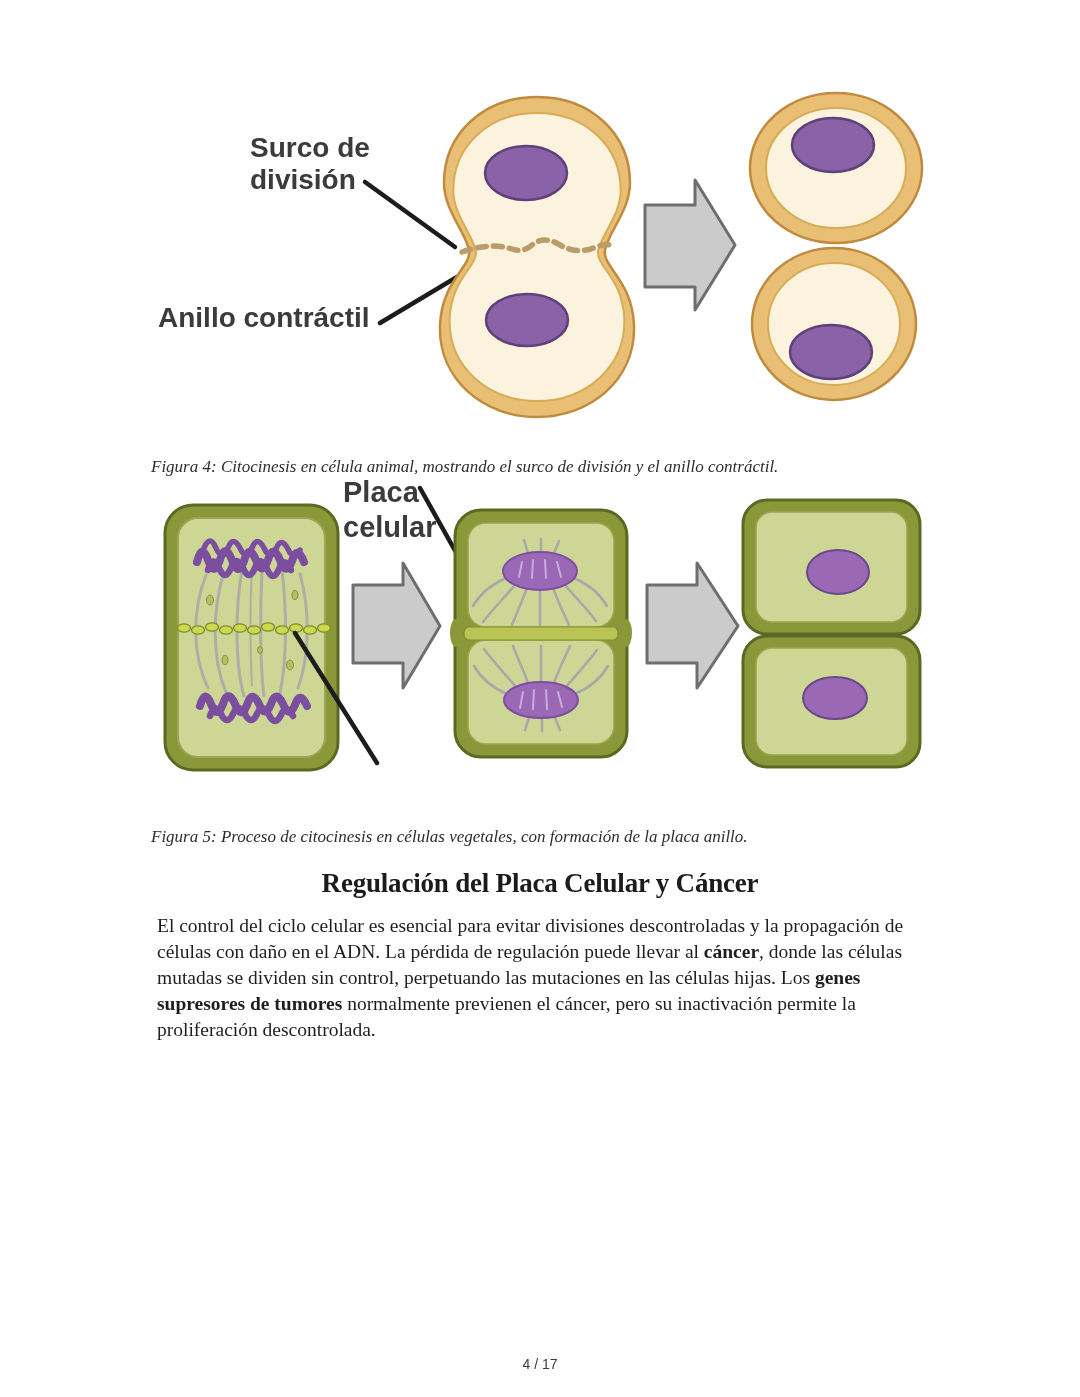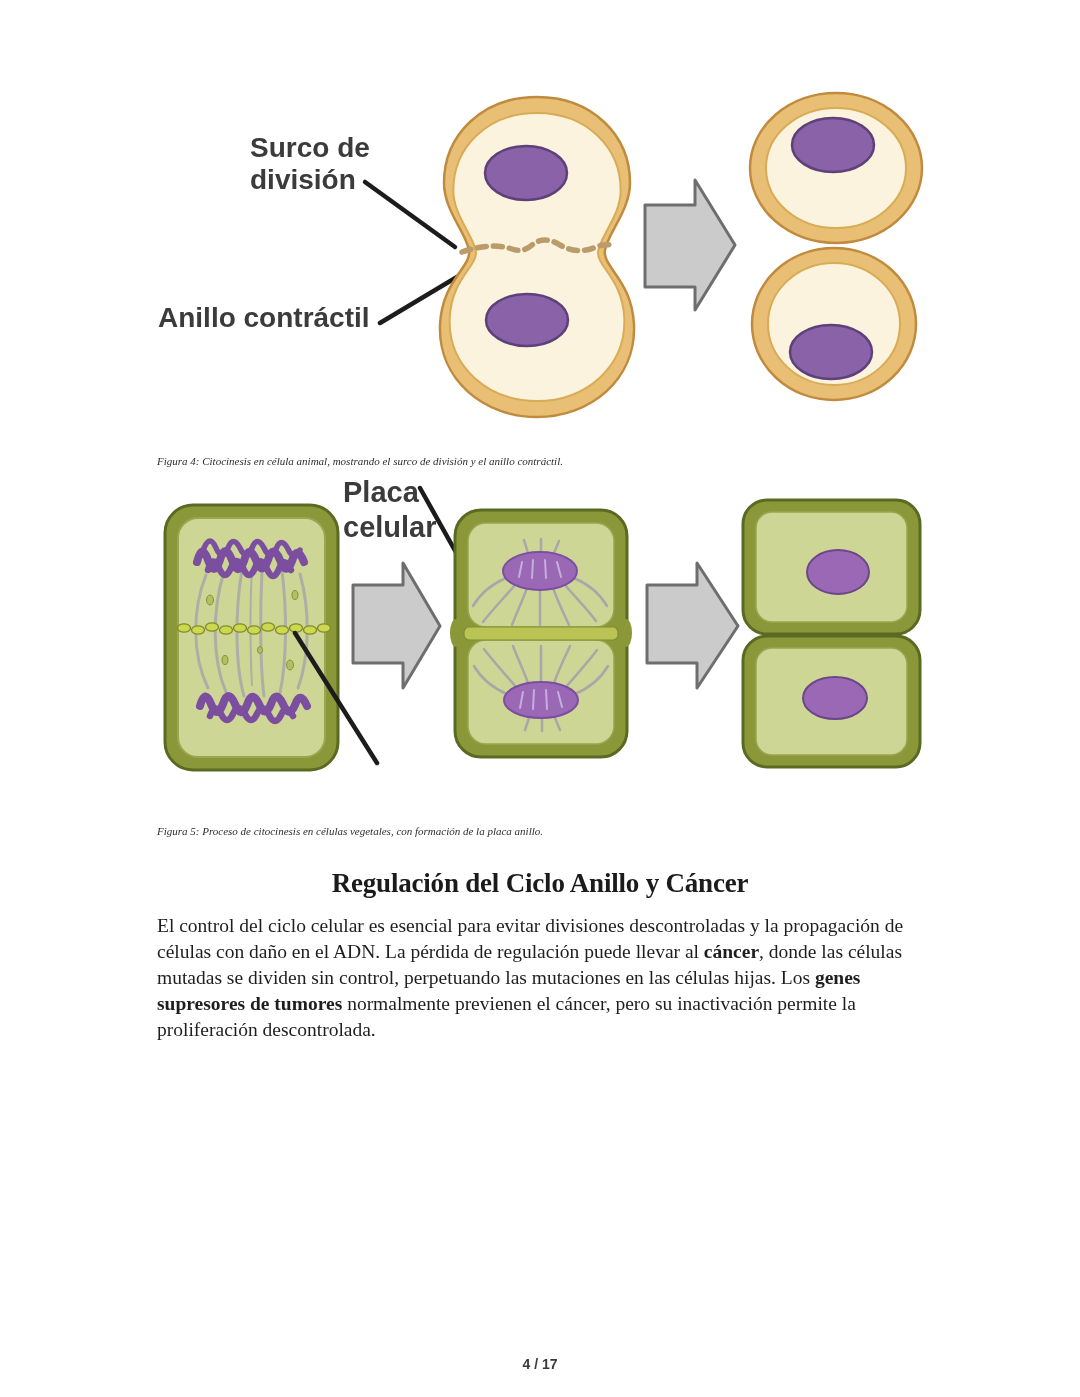--- a/index.html
+++ b/index.html
@@ -4,37 +4,37 @@
 <style>
   html,body{margin:0;padding:0;background:#ffffff;}
   #page{
     position:relative;width:1032px;height:1397px;background:#ffffff;overflow:hidden;
     font-family:"Liberation Serif",serif;color:#1e1e1e;
   }
   .figure-svg{position:absolute;display:block;}
   #fig4-svg{left:140px;top:85px;width:800px;height:335px;}
   #fig5-svg{left:140px;top:470px;width:800px;height:330px;}
   .caption{
-    position:absolute;left:157px;width:780px;
-    font-style:italic;font-size:11px;line-height:20px;color:#2d2d2d;
+    position:absolute;left:151px;width:780px;
+    font-style:italic;font-size:17px;line-height:20px;color:#2d2d2d;
   }
   #caption4{top:440px;}
   #caption5{top:810px;}
   #section-heading{
     position:absolute;left:0;top:846px;width:1080px;text-align:center;
     font-weight:bold;font-size:27px;line-height:30px;color:#1b1b1b;letter-spacing:-0.2px;
   }
   #body-paragraph{
     position:absolute;left:157px;top:913px;width:778px;
     font-size:19.5px;line-height:26px;color:#1e1e1e;margin:0;
   }
   #body-paragraph b{font-weight:bold;}
   #page-footer{
     position:absolute;left:0;top:1356px;width:1080px;text-align:center;
-    font-family:"Liberation Sans",sans-serif;font-weight:bold;font-size:14px;color:#3a3a3a;
+    font-family:"Liberation Sans",sans-serif;font-weight:normal;font-size:14px;color:#3a3a3a;
   }
   .fig-label{
     font-family:"Liberation Sans",sans-serif;font-weight:600;fill:#3b3b3b;
   }
 </style>
 </head>
 <body>
 
 <div id="page">
 
@@ -186,19 +186,19 @@
     </g>
     <g>
       <rect x="603" y="166" width="177" height="131" rx="24" fill="#8b9839" stroke="#5b6a22" stroke-width="3"></rect>
       <rect x="616" y="178" width="151" height="107" rx="16" fill="#cdd695" stroke="#9aa750" stroke-width="1.5"></rect>
       <ellipse cx="695" cy="228" rx="32" ry="21" fill="#9a68b5" stroke="#6a4788" stroke-width="2"></ellipse>
     </g>
   </svg>
 
   <p id="caption5" class="caption">Figura 5: Proceso de citocinesis en células vegetales, con formación de la placa anillo.</p>
 
-  <h2 id="section-heading">Regulación del Ciclo Anillo y Cáncer</h2>
+  <h2 id="section-heading">Regulación del Placa Celular y Cáncer</h2>
 
   <p id="body-paragraph"><span>El control del ciclo celular es esencial para evitar divisiones descontroladas y la propagación de células con daño en el ADN. La pérdida de regulación puede llevar al </span><b>cáncer</b><span>, donde las células mutadas se dividen sin control, perpetuando las mutaciones en las células hijas. Los </span><b>genes supresores de tumores</b><span> normalmente previenen el cáncer, pero su inactivación permite la proliferación descontrolada.</span></p>
 
   <div id="page-footer">4 / 17</div>
 
 </div>
 
 </body></html>

